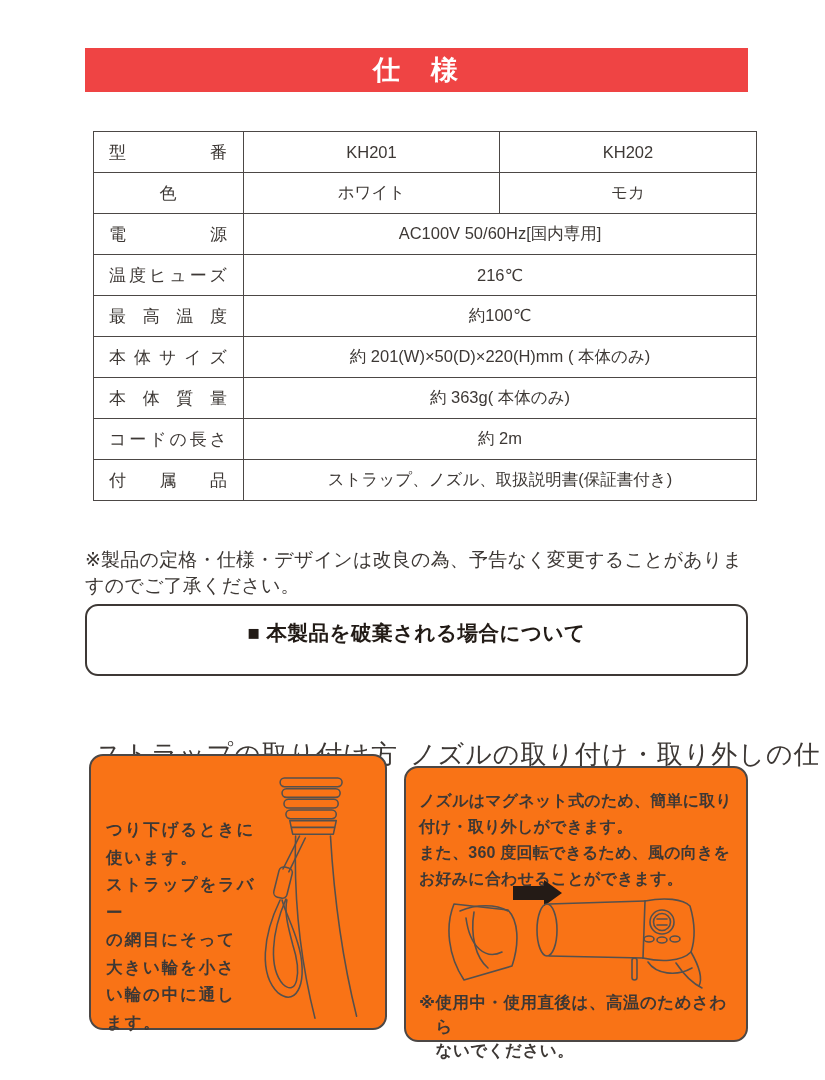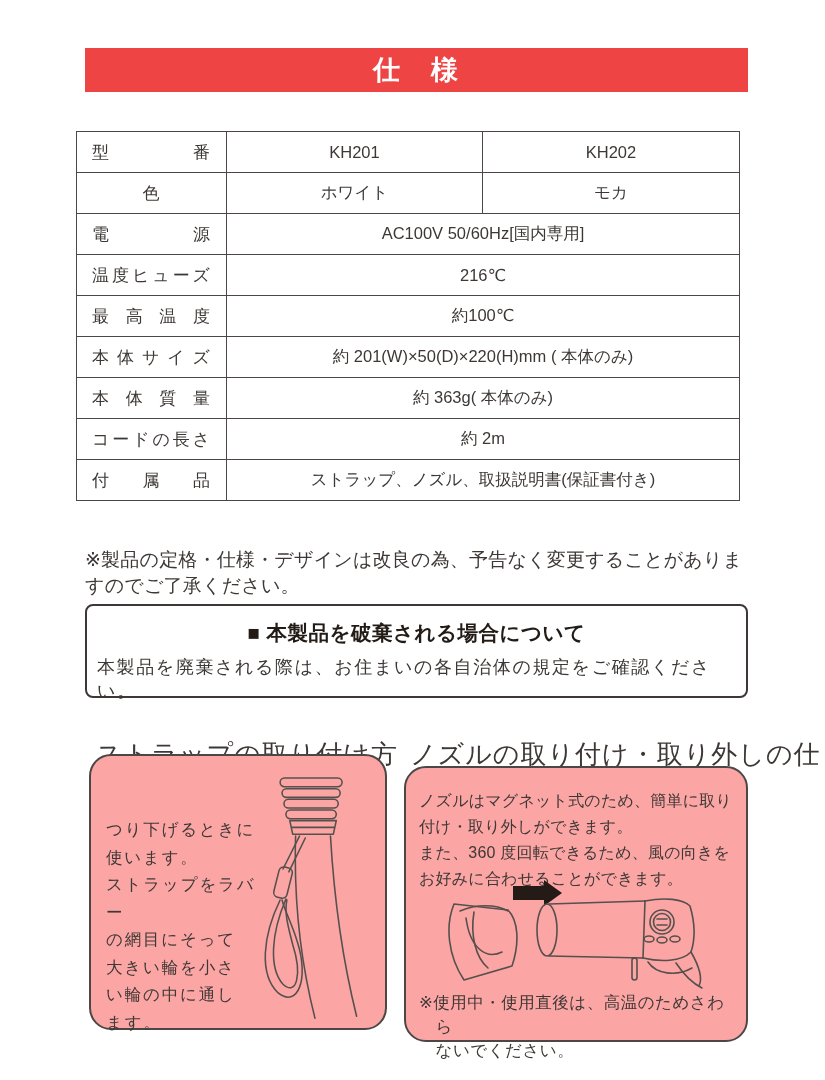--- a/index.html
+++ b/index.html
@@ -13,21 +13,21 @@
 
   
   .titlebar {
     position:absolute; left:85px; top:48px; width:663px; height:44px;
     background:#ef4444; color:#fff; display:flex; align-items:center; justify-content:center;
     font-size:27px; font-weight:bold; letter-spacing:2px;
   }
 
   
   table.spec {
-    position:absolute; left:76px; top:131px; width:663px;
+    position:absolute; left:93px; top:131px; width:663px;
     border-collapse:collapse; table-layout:fixed;
     font-size:17px; color:#3d3835;
   }
   table.spec th, table.spec td {
     border:1.6px solid #4c4745; height:41px; vertical-align:middle;
     font-weight:normal; overflow:hidden; white-space:nowrap;
   }
   table.spec th {
     text-align:justify; text-align-last:justify; text-justify:inter-character;
     padding:0 15px; letter-spacing:1px;
@@ -35,38 +35,38 @@
   table.spec th.single { text-align:center; text-align-last:center; }
   table.spec td { text-align:center; font-size:16.5px; }
 
   .tablenote {
     position:absolute; left:85px; top:547px; width:675px;
     font-size:19px; letter-spacing:0.2px; color:#3d3835;
   }
 
   
   .disposal {
-    position:absolute; left:85px; top:604px; width:663px; height:94px;
-    border:2.5px solid #3d3835; border-radius:8px; background:#fff;
+    position:absolute; left:85px; top:604px; width:663px; height:72px;
+    border:2.5px solid #3d3835; border-radius:13px; background:#fff;
   }
   .disposal .d-title {
     margin-top:13px; text-align:center; font-weight:bold;
     font-size:20.5px; color:#221b16; letter-spacing:0.5px;
   }
   .disposal .d-body {
     margin:8px 10px 0 10px; font-size:18px; letter-spacing:1.6px;
   }
 
   
   .sec-head { position:absolute; font-size:26px; letter-spacing:1px; color:#3d3835; }
   .sec-head.left  { left:96px;  top:737px; }
   .sec-head.right { left:410px; top:737px; }
 
   .rbox {
-    position:absolute; border:2.2px solid #4c4745; border-radius:22px; background:#fca5a5;
+    position:absolute; border:2.2px solid #4c4745; border-radius:14px; background:#f97316;font-weight:bold;
   }
   .rbox.strapbox  { left:89px;  top:754px; width:298px; height:276px; }
   .rbox.nozzlebox { left:404px; top:766px; width:344px; height:276px; }
 
   .strap-body {
     position:absolute; left:15px; top:60px; width:160px;
     font-size:16.5px; line-height:27.5px; letter-spacing:1.8px;
     white-space:pre-line; color:#3d3835;
   }
   .strap-art { position:absolute; left:162px; top:18px; }
@@ -140,21 +140,20 @@
       <th>付属品</th>
       <td colspan="2">ストラップ、ノズル、取扱説明書(保証書付き)</td>
     </tr>
   </tbody>
     </table>
 
   <p class="tablenote">※製品の定格・仕様・デザインは改良の為、予告なく変更することがありますのでご了承ください。</p>
 
   <div class="disposal">
     <div class="d-title">■ 本製品を破棄される場合について</div>
-    <div class="d-body">本製品を廃棄される際は、お住まいの各自治体の規定をご確認ください。</div>
   </div>
 
   <div class="sec-head left">ストラップの取り付け方</div>
   <div class="rbox strapbox">
     <div class="strap-body">つり下げるときに
 使います。
 ストラップをラバー
 の網目にそって
 大きい輪を小さ
 い輪の中に通し

